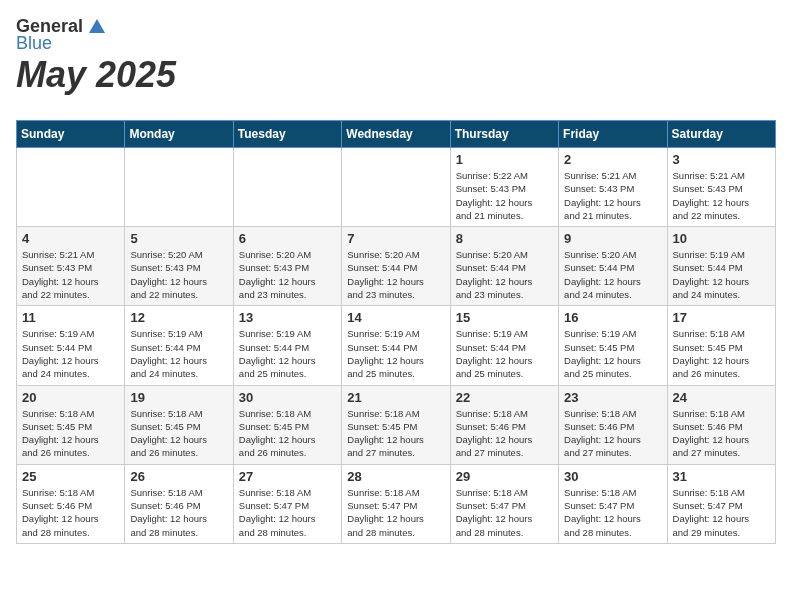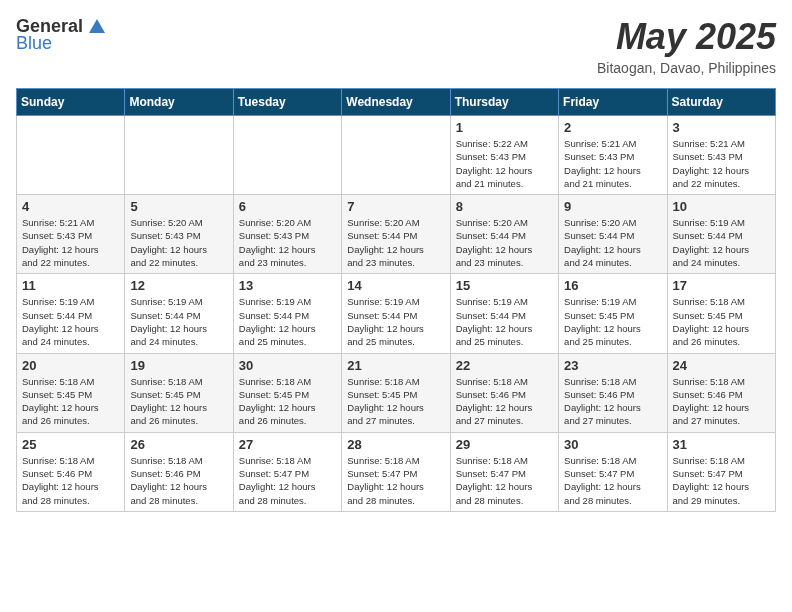--- a/index.html
+++ b/index.html
@@ -6,22 +6,23 @@
     body {
       font-family: Arial, sans-serif;
       background: #fff;
       width: 792px;
       min-height: 612px;
       padding: 16px;
     }
     .header {
       display: flex;
       align-items: flex-start;
-      justify-content: space-between;
-      margin-bottom: 12px;
+      justify-content: flex-start;
+      margin-bottom: 24px;
+      flex-direction: column;
     }
     .logo {
       display: flex;
       flex-direction: column;
       align-items: flex-start;
     }
     .logo-text {
       display: flex;
       align-items: center;
       gap: 2px;
@@ -97,21 +98,20 @@
       <span style="font-size:18px;font-weight:bold;color:#333;">General</span>
 
       <svg class="logo-icon" viewBox="0 0 20 20">
         <polygon points="10,2 18,16 2,16" fill="#3a7abf"></polygon>
       </svg>
     </div>
     <span style="font-size:18px;font-weight:normal;color:#3a7abf;margin-top:-4px;margin-left:0;">Blue</span>
   </div>
   <div class="title-block">
     <div class="month-title">May 2025</div>
-    <div class="location">Bitaogan, Davao, Philippines</div>
   </div>
 </div>
 
 <table class="calendar">
   <thead>
     <tr>
       <th>Sunday</th>
       <th>Monday</th>
       <th>Tuesday</th>
       <th>Wednesday</th>

